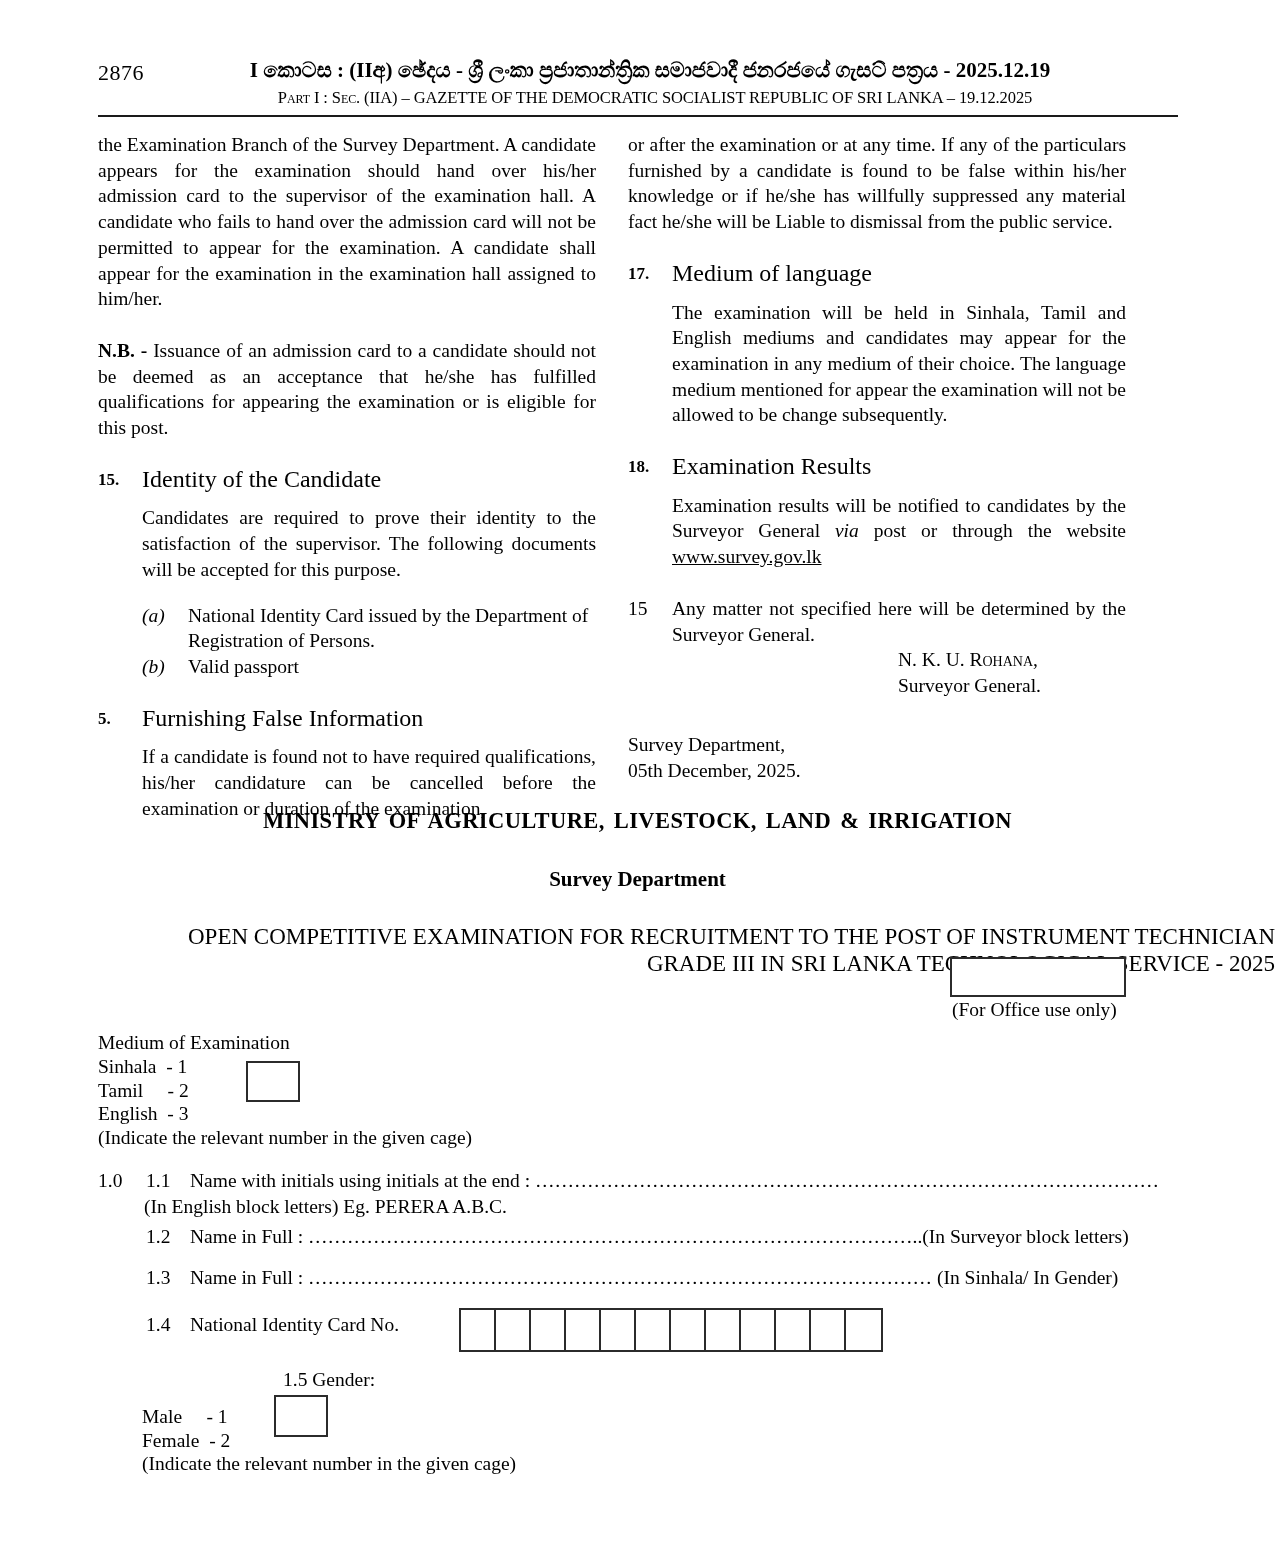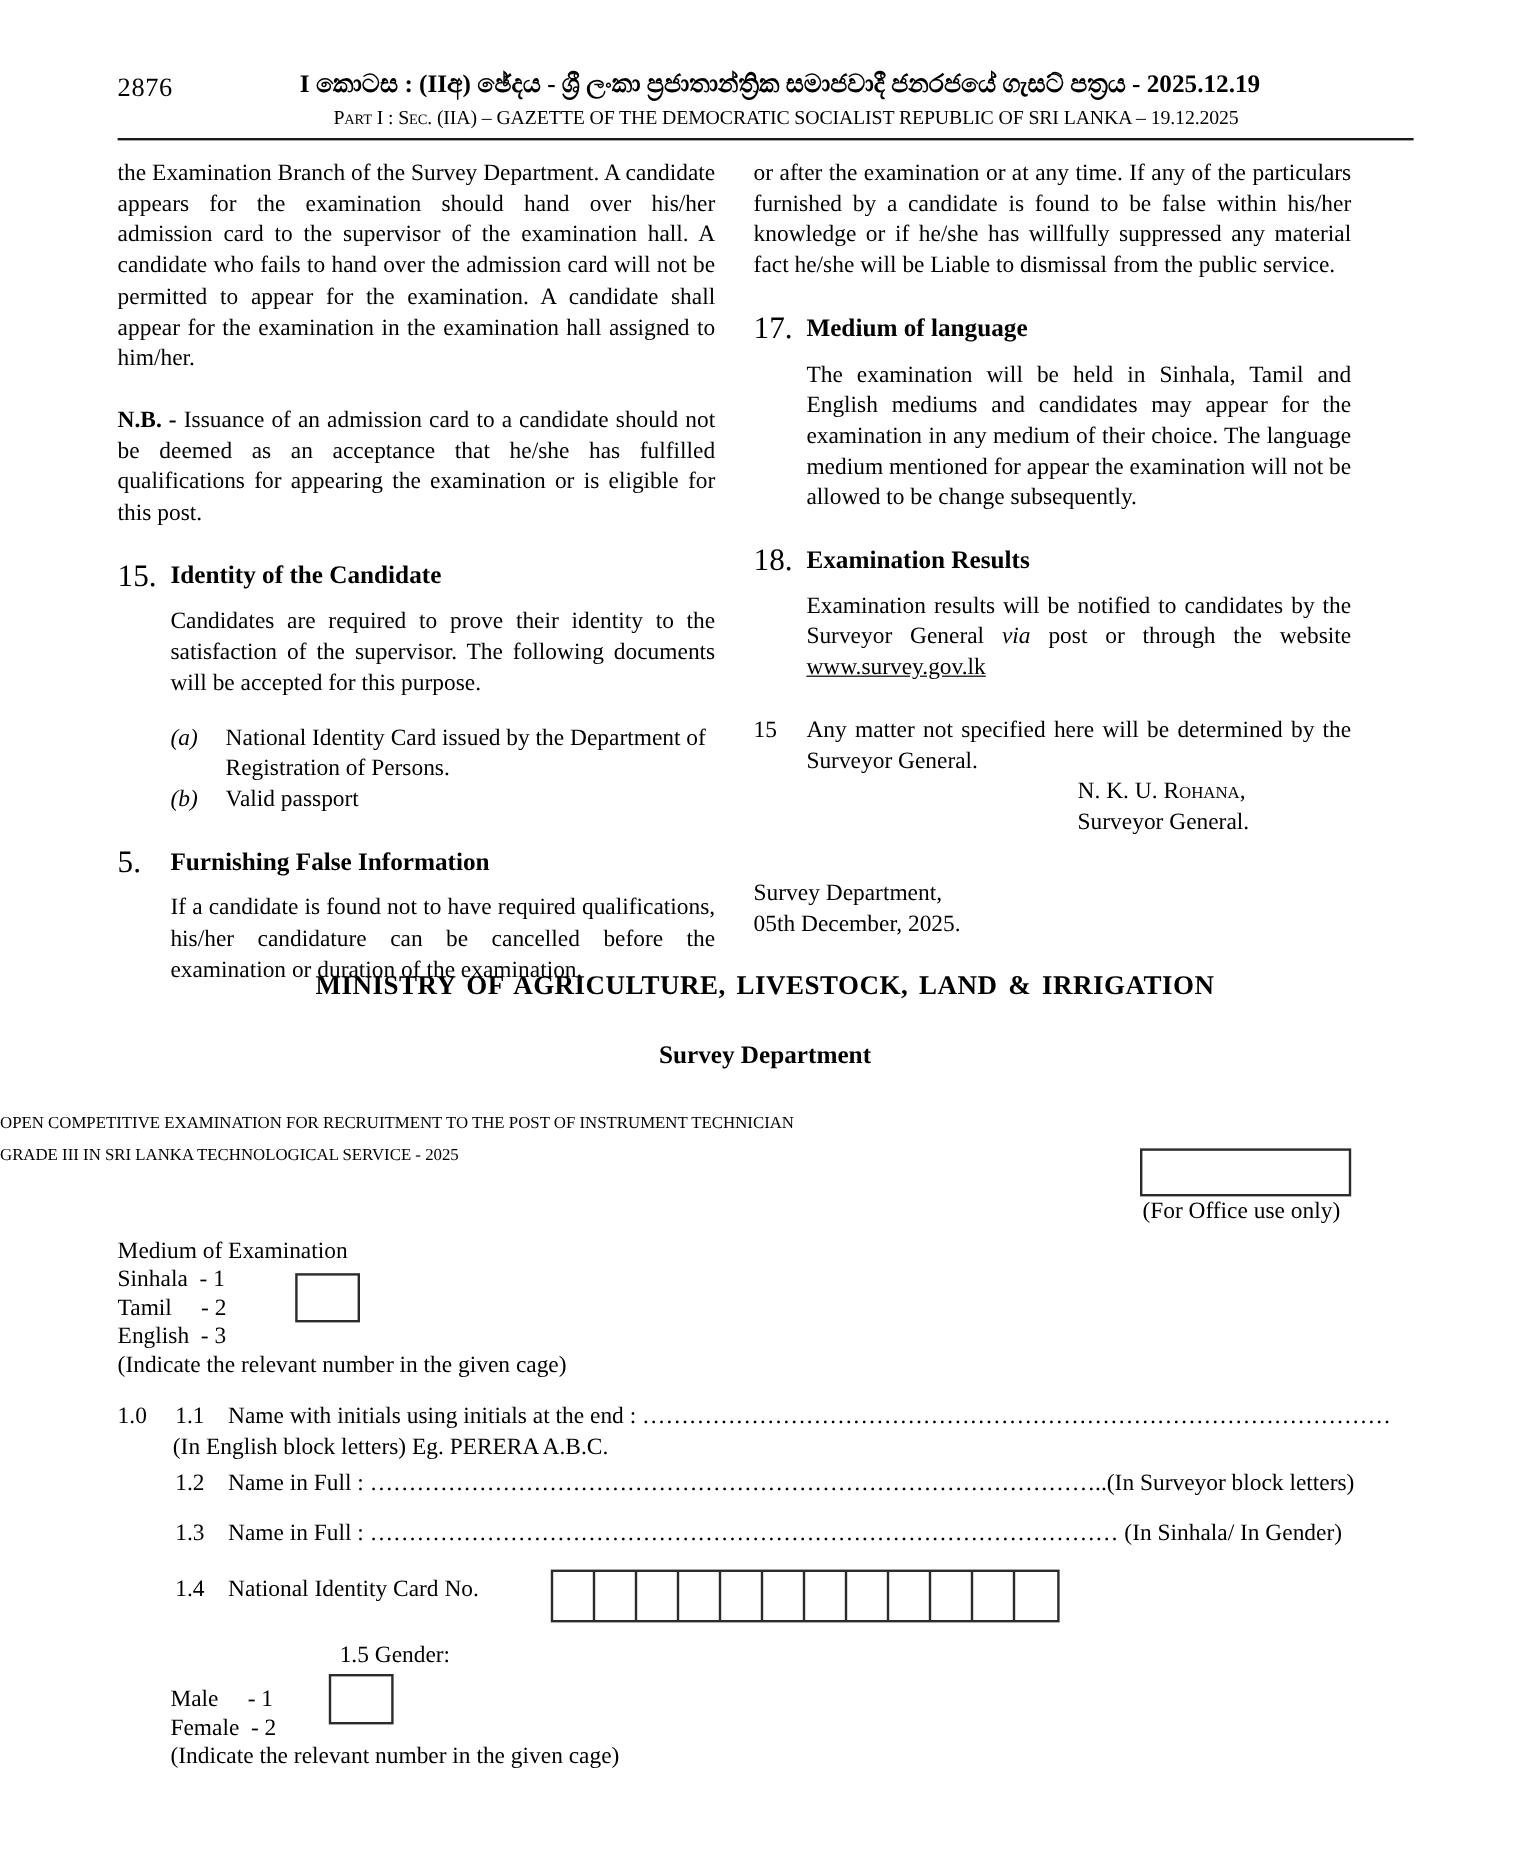--- a/index.html
+++ b/index.html
@@ -79,25 +79,26 @@
   .nb-lead { font-weight: bold; }
 
   
   .sect {
     position: relative;
     padding-left: 44px;
   }
   .sect-num {
     position: absolute;
     left: 0; top: 0;
-    font-size: 26px;
+    font-size: 17px;
+    font-weight: bold;
   }
   .sect-title {
-    font-weight: bold;
-    font-size: 21px;
+    font-weight: normal;
+    font-size: 24px;
   }
   .sect-body {
     padding-left: 44px;
     text-align: justify;
   }
 
   
   .ltr-list { padding-left: 44px; }
   .ltr-item {
     position: relative;
@@ -147,22 +148,22 @@
     letter-spacing: .4px;
     word-spacing: 3px;
   }
   .dept-title {
     text-align: center;
     font-size: 21px;
     font-weight: bold;
     margin-top: 33px;
   }
   .exam-title {
-    text-align: left;
-    font-size: 14px;
+    text-align: right;
+    font-size: 23px;
     line-height: 27px;
     margin-top: 31px;
   }
 
   .office-box {
     position: absolute;
     left: 950px; top: 957px;
     width: 172px;
     height: 36px;
     border: 2.2px solid #2b2b2b;

